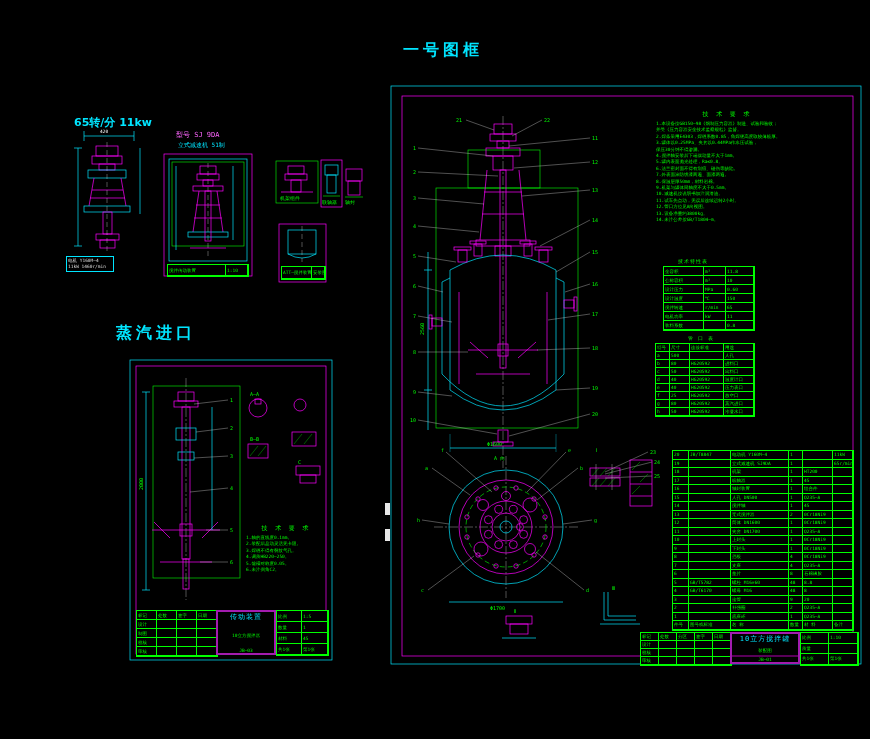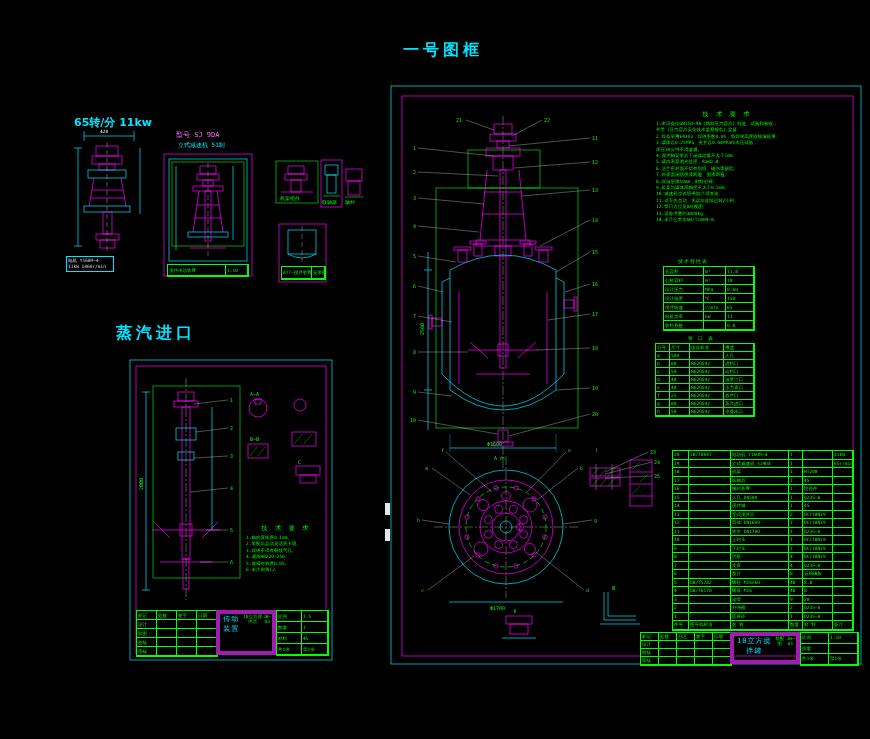--- a/index.html
+++ b/index.html
@@ -19,21 +19,21 @@
 .frame-title{color:#00e5ff;font-size:16px;font-weight:bold;letter-spacing:4px;font-family:"DejaVu Sans",sans-serif}
 .spec-text{color:#00e5ff;font-size:11px;font-weight:bold;font-family:"DejaVu Sans",sans-serif}
 .small-m{color:#ff66ff;font-size:7px}
 .small-c{color:#00e5ff;font-size:6px}
 .notes{color:#00ff00;font-size:4.5px;line-height:6.4px;white-space:nowrap;overflow:hidden}
 .notes-title{color:#00ff00;font-size:6px;letter-spacing:2px;text-align:center;margin-bottom:2px}
 .tbl{position:absolute;border:1px solid #0f0;display:flex;flex-direction:column;background:#000}
 .trow{display:flex;flex:none}
 .tcell{border-right:.5px solid #0f0;border-bottom:.5px solid #0f0;font-size:4.5px;color:#0f0;white-space:nowrap;overflow:hidden;display:flex;align-items:center;padding:0 1px}
 .label-box{border:1px solid #00e5ff;color:#ddd;font-size:4.5px;line-height:6px;padding:1px;white-space:nowrap;overflow:hidden}
-.tb-center{border:4px solid #a21caf;display:flex;flex-direction:row;justify-content:space-between}
+.tb-center{border:2px solid #a21caf;display:flex;flex-direction:column;justify-content:space-between}
 .tb-title{color:#00e5ff;font-size:7px;text-align:center;letter-spacing:1px}
 .tb-sub{color:#0f0;font-size:4.5px;text-align:center}
 .tbl-title{color:#0f0;font-size:5px;letter-spacing:1px}
 </style>
 </head>
 <body>
 
 <svg class="art" width="870" height="739">
 
   <g>

